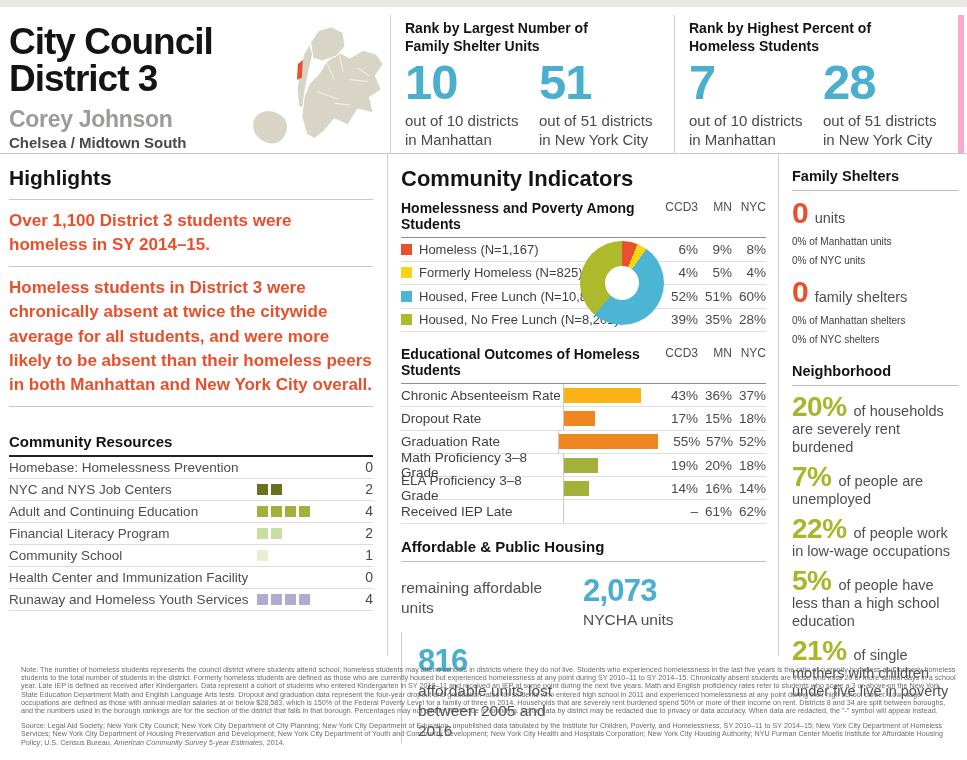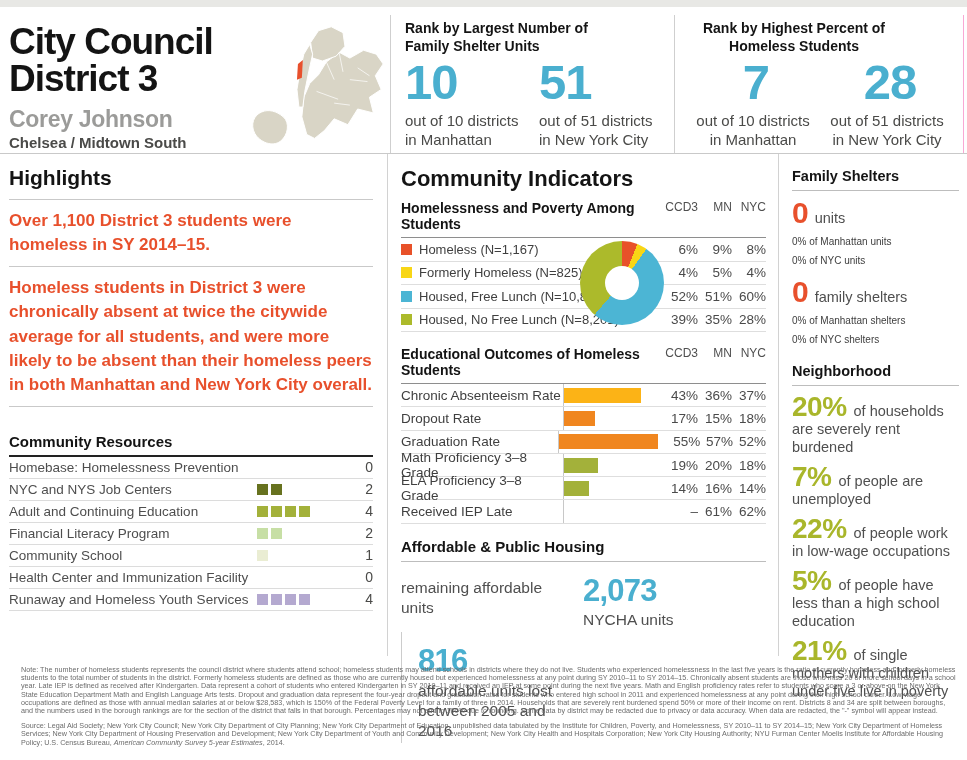--- a/index.html
+++ b/index.html
@@ -9,21 +9,21 @@
 
   
   .header { display:flex; height:146px; padding-top:8px; }
   .title-block { width:248px; padding:8px 0 0 9px; }
   .title { font-size:37px; font-weight:800; letter-spacing:-1px; line-height:1.0; color:#141414; }
   .member { font-size:23px; font-weight:800; color:#9B9B99; margin-top:9px; letter-spacing:-0.3px; }
   .nbhd { font-size:15px; font-weight:700; color:#4A4A48; margin-top:1px; }
   .map { width:142px; padding-top:4px; }
   .rank-group { border-left:1px solid #CFCFCF; padding:4px 0 0 14px; }
   .rank-group.g1 { width:284px; }
-  .rank-group.g2 { width:290px; border-right:1px solid #f9a8d4;text-align:center; }
+  .rank-group.g2 { width:290px; border-right:6px solid #f9a8d4; }
   .rank-title { font-size:14px; font-weight:800; color:#141414; line-height:1.3; width:210px; }
   .rank-stats { display:flex; margin-top:2px; }
   .rank-stat { width:134px; }
   .rank-num { font-size:49px; font-weight:700; color:#4AAFCF; line-height:1.05; letter-spacing:-1px; }
   .rank-cap { font-size:15px; color:#4A4A48; line-height:1.3; margin-top:2px; width:128px; }
   .header-rule { border-top:1px solid #C9C9C9; }
 
   
   .main { display:flex; height:502px; }
   .col-left { width:387px; padding:12px 14px 0 9px; }

